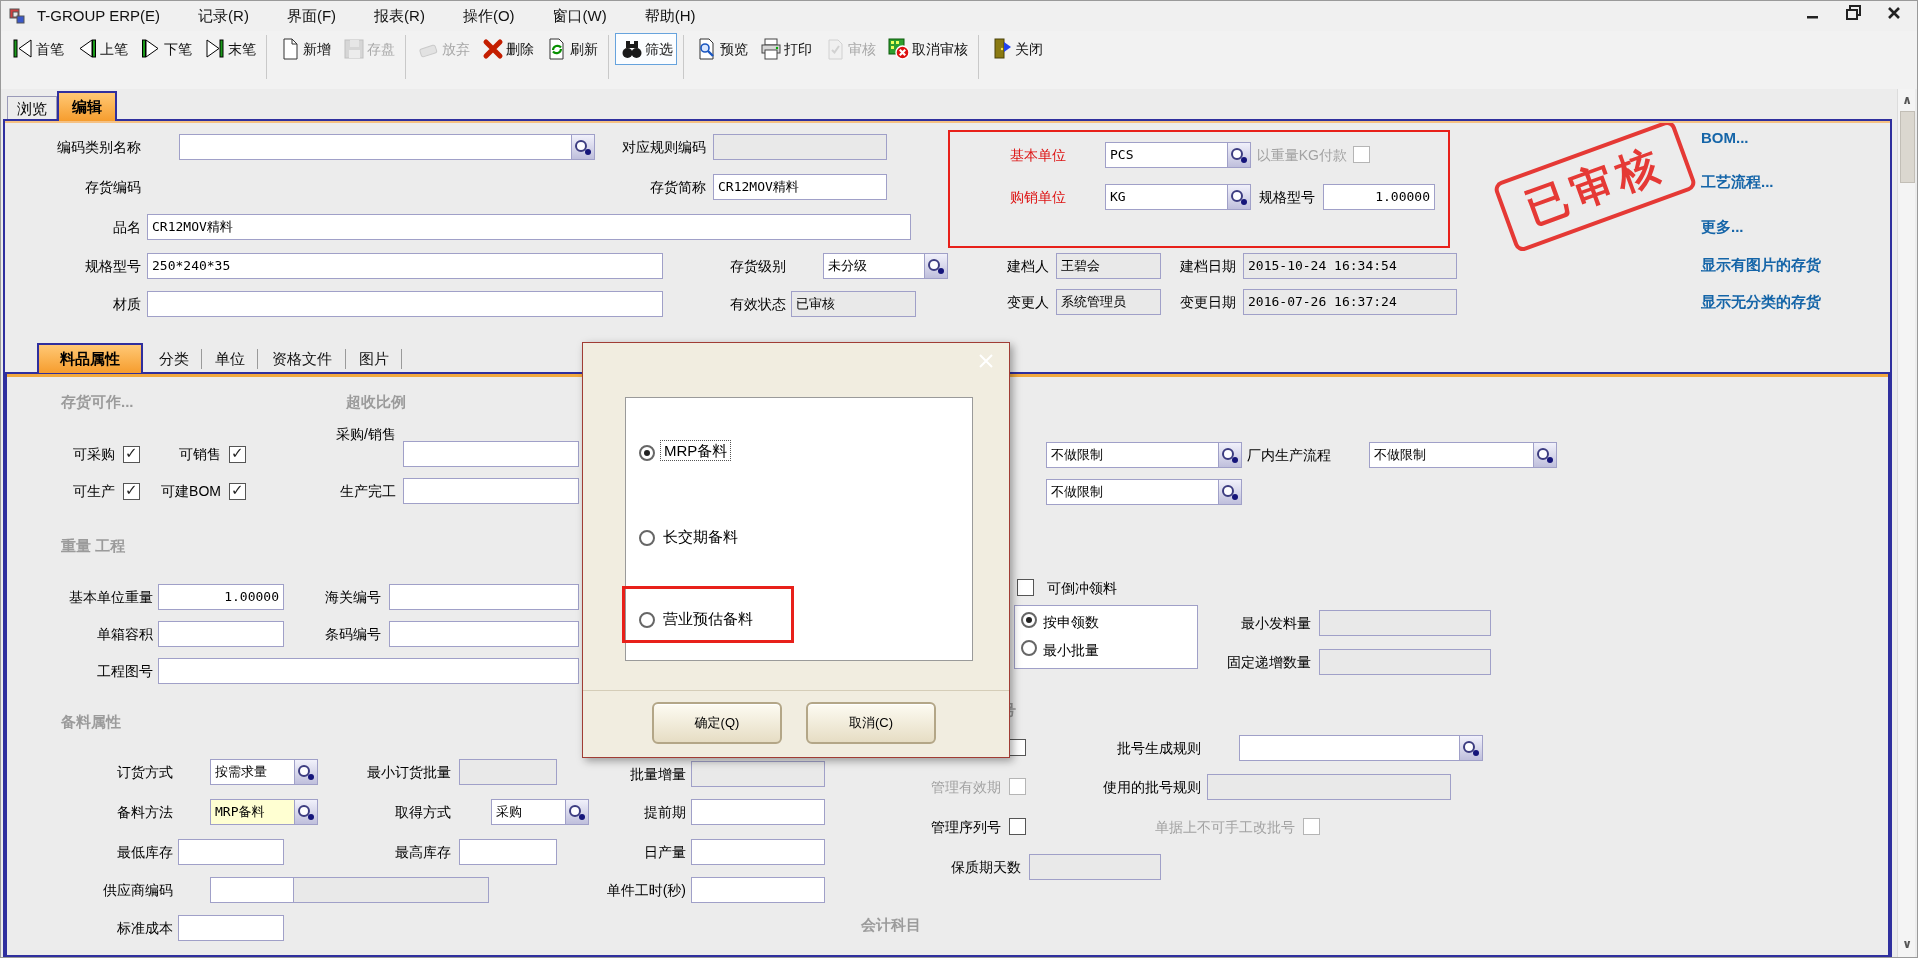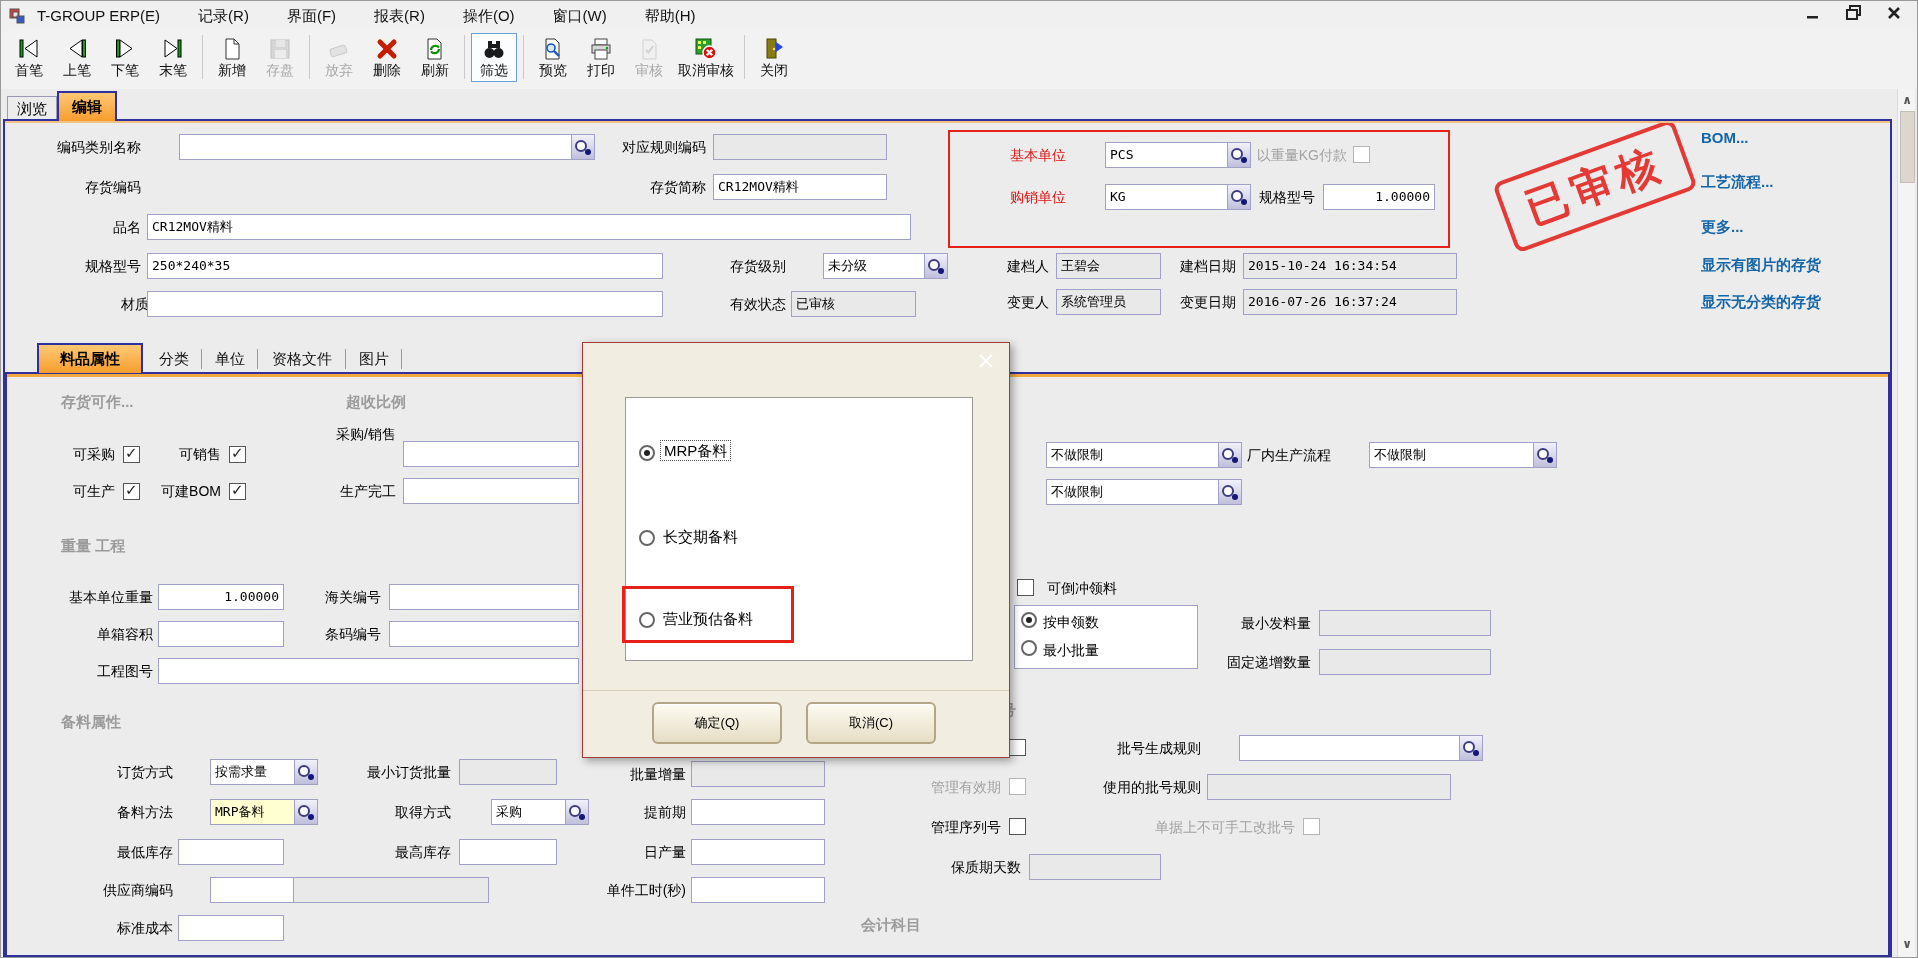--- a/index.html
+++ b/index.html
@@ -5,21 +5,21 @@
   html,body{margin:0;padding:0;background:#888;}
   .window{position:relative;width:1918px;height:958px;background:#ececec;overflow:hidden;
     font-family:"Liberation Sans","DejaVu Sans",sans-serif;border:1px solid #9a9a9a;box-sizing:border-box;}
   .abs{position:absolute;}
   
   .titlebar{position:absolute;left:0;top:0;width:1918px;height:30px;background:#f0f0f0;display:flex;align-items:center;}
   .menu-item{font-size:15px;color:#111;margin-right:38px;white-space:nowrap;cursor:default;}
   .winctl{position:absolute;top:4px;display:flex;gap:26px;right:18px;align-items:center;}
   
   .toolbar{position:absolute;left:0;top:30px;width:1918px;height:58px;background:#f2f2f2;display:flex;align-items:flex-start;padding:2px 0 0 4px;box-sizing:border-box;}
-  .tbtn{display:flex;flex-direction:column;align-items:center;justify-content:flex-start;min-width:38px;padding:2px 3px;margin:0 1px;border:1px solid transparent;}
+  .tbtn{display:flex;flex-direction:row;align-items:center;justify-content:flex-start;min-width:38px;padding:2px 3px;margin:0 1px;border:1px solid transparent;}
   .tbtn svg{display:block;}
   .tbtn .tl{font-size:14px;color:#111;line-height:17px;white-space:nowrap;}
   .tbtn.disabled .tl{color:#a8a8a8;}
   .tbtn.disabled svg{opacity:.45;filter:grayscale(1);}
   .tbtn.selected{border:1px solid #66a3dd;background:#fbfdff;}
   .tsep{width:1px;height:44px;background:#c9c9c9;margin:2px 5px 0 5px;}
   
   .vtab{position:absolute;font-size:15px;text-align:center;}
   .vtab.browse{left:6px;top:95px;width:48px;height:23px;line-height:23px;background:#ececec;border:1px solid #9a9ab8;border-bottom:none;}
   .vtab.edit{left:56px;top:90px;width:56px;height:28px;line-height:28px;background:linear-gradient(#ffc875,#f69d2e);border:2px solid #2f2f9e;border-bottom:none;font-weight:bold;z-index:3;}
@@ -257,21 +257,21 @@
   <div class="fld" style="left:146px;top:213px;width:764px">CR12MOV精料</div>
 
   <div class="lbl" style="left:40px;top:252px;width:100px">规格型号</div>
   <div class="fld" style="left:146px;top:252px;width:516px">250*240*35</div>
   <div class="lbl" style="left:700px;top:252px;width:85px">存货级别</div>
   <div class="wrap" style="left:790px;top:252px;width:125px">
       <div class="v">未分级</div>
       <div class="lk"></div>
     </div>
 
-  <div class="lbl" style="left:48px;top:290px;width:100px">材质</div>
+  <div class="lbl" style="left:40px;top:290px;width:100px">材质</div>
   <div class="fld" style="left:146px;top:290px;width:516px"></div>
   <div class="lbl" style="left:700px;top:290px;width:85px">有效状态</div>
   <div class="fld dis" style="left:790px;top:290px;width:125px">已审核</div>
 
   <div class="lbl red" style="left:985px;top:141px;width:80px">基本单位</div>
   <div class="wrap" style="left:1072px;top:141px;width:146px">
       <div class="v">PCS</div>
       <div class="lk"></div>
     </div>
   <div class="lbl gray" style="left:1228px;top:141px;width:118px;text-align:right">以重量KG付款</div>

